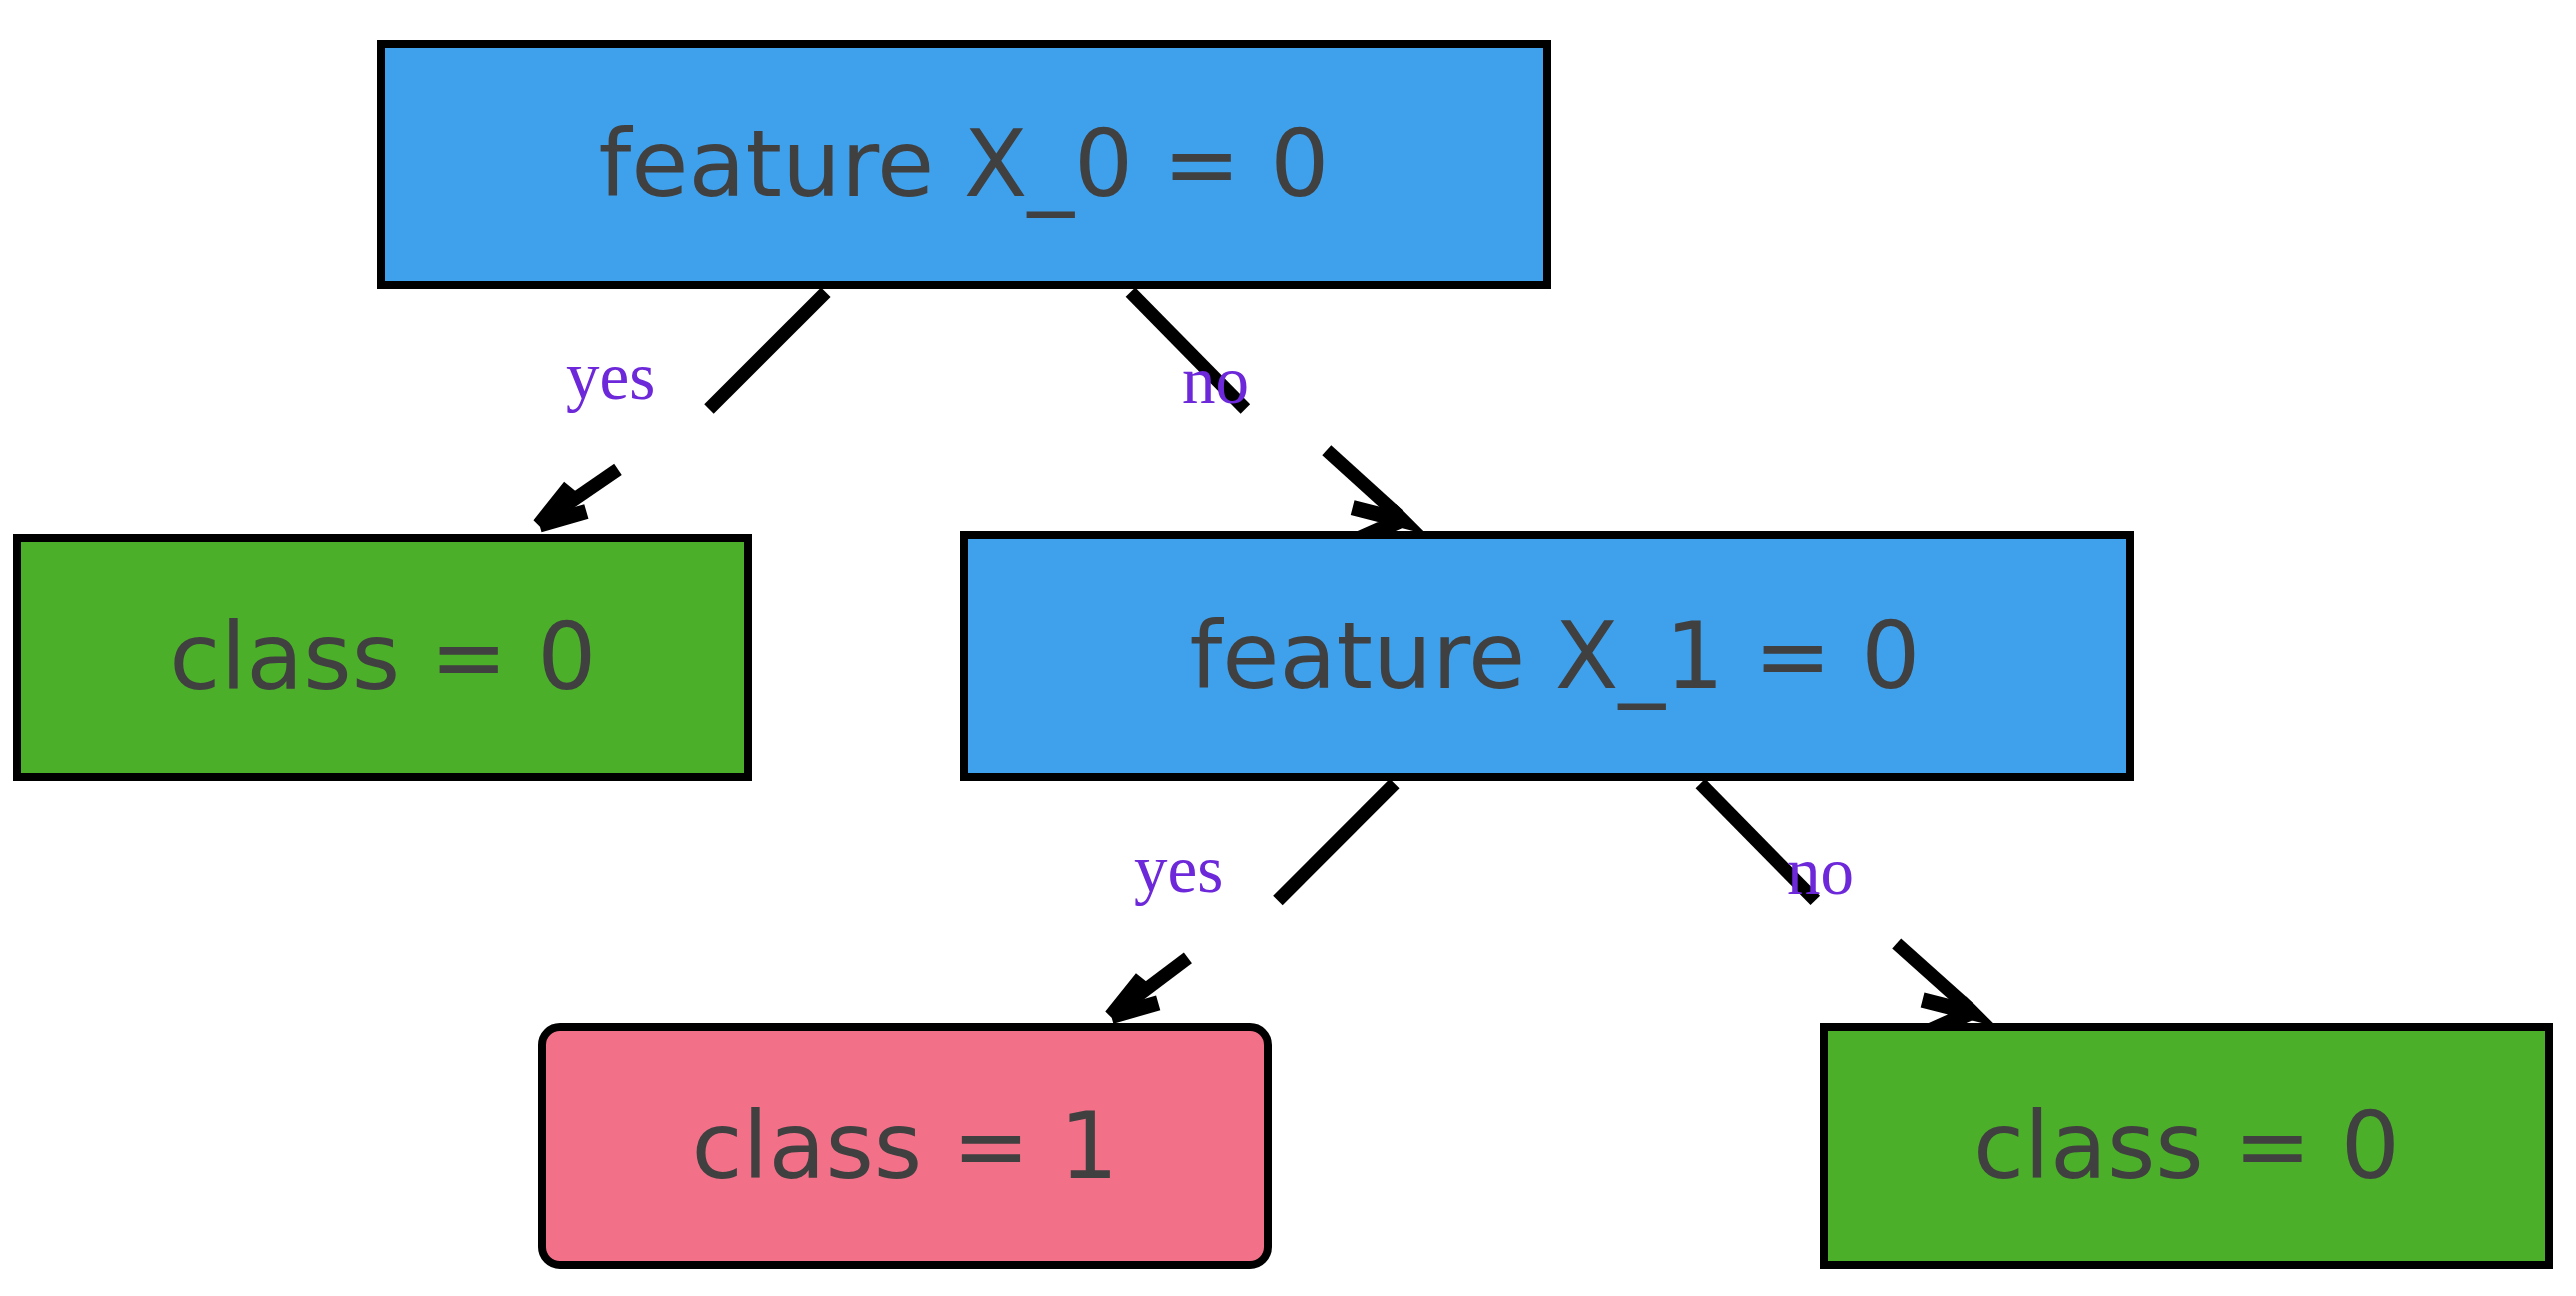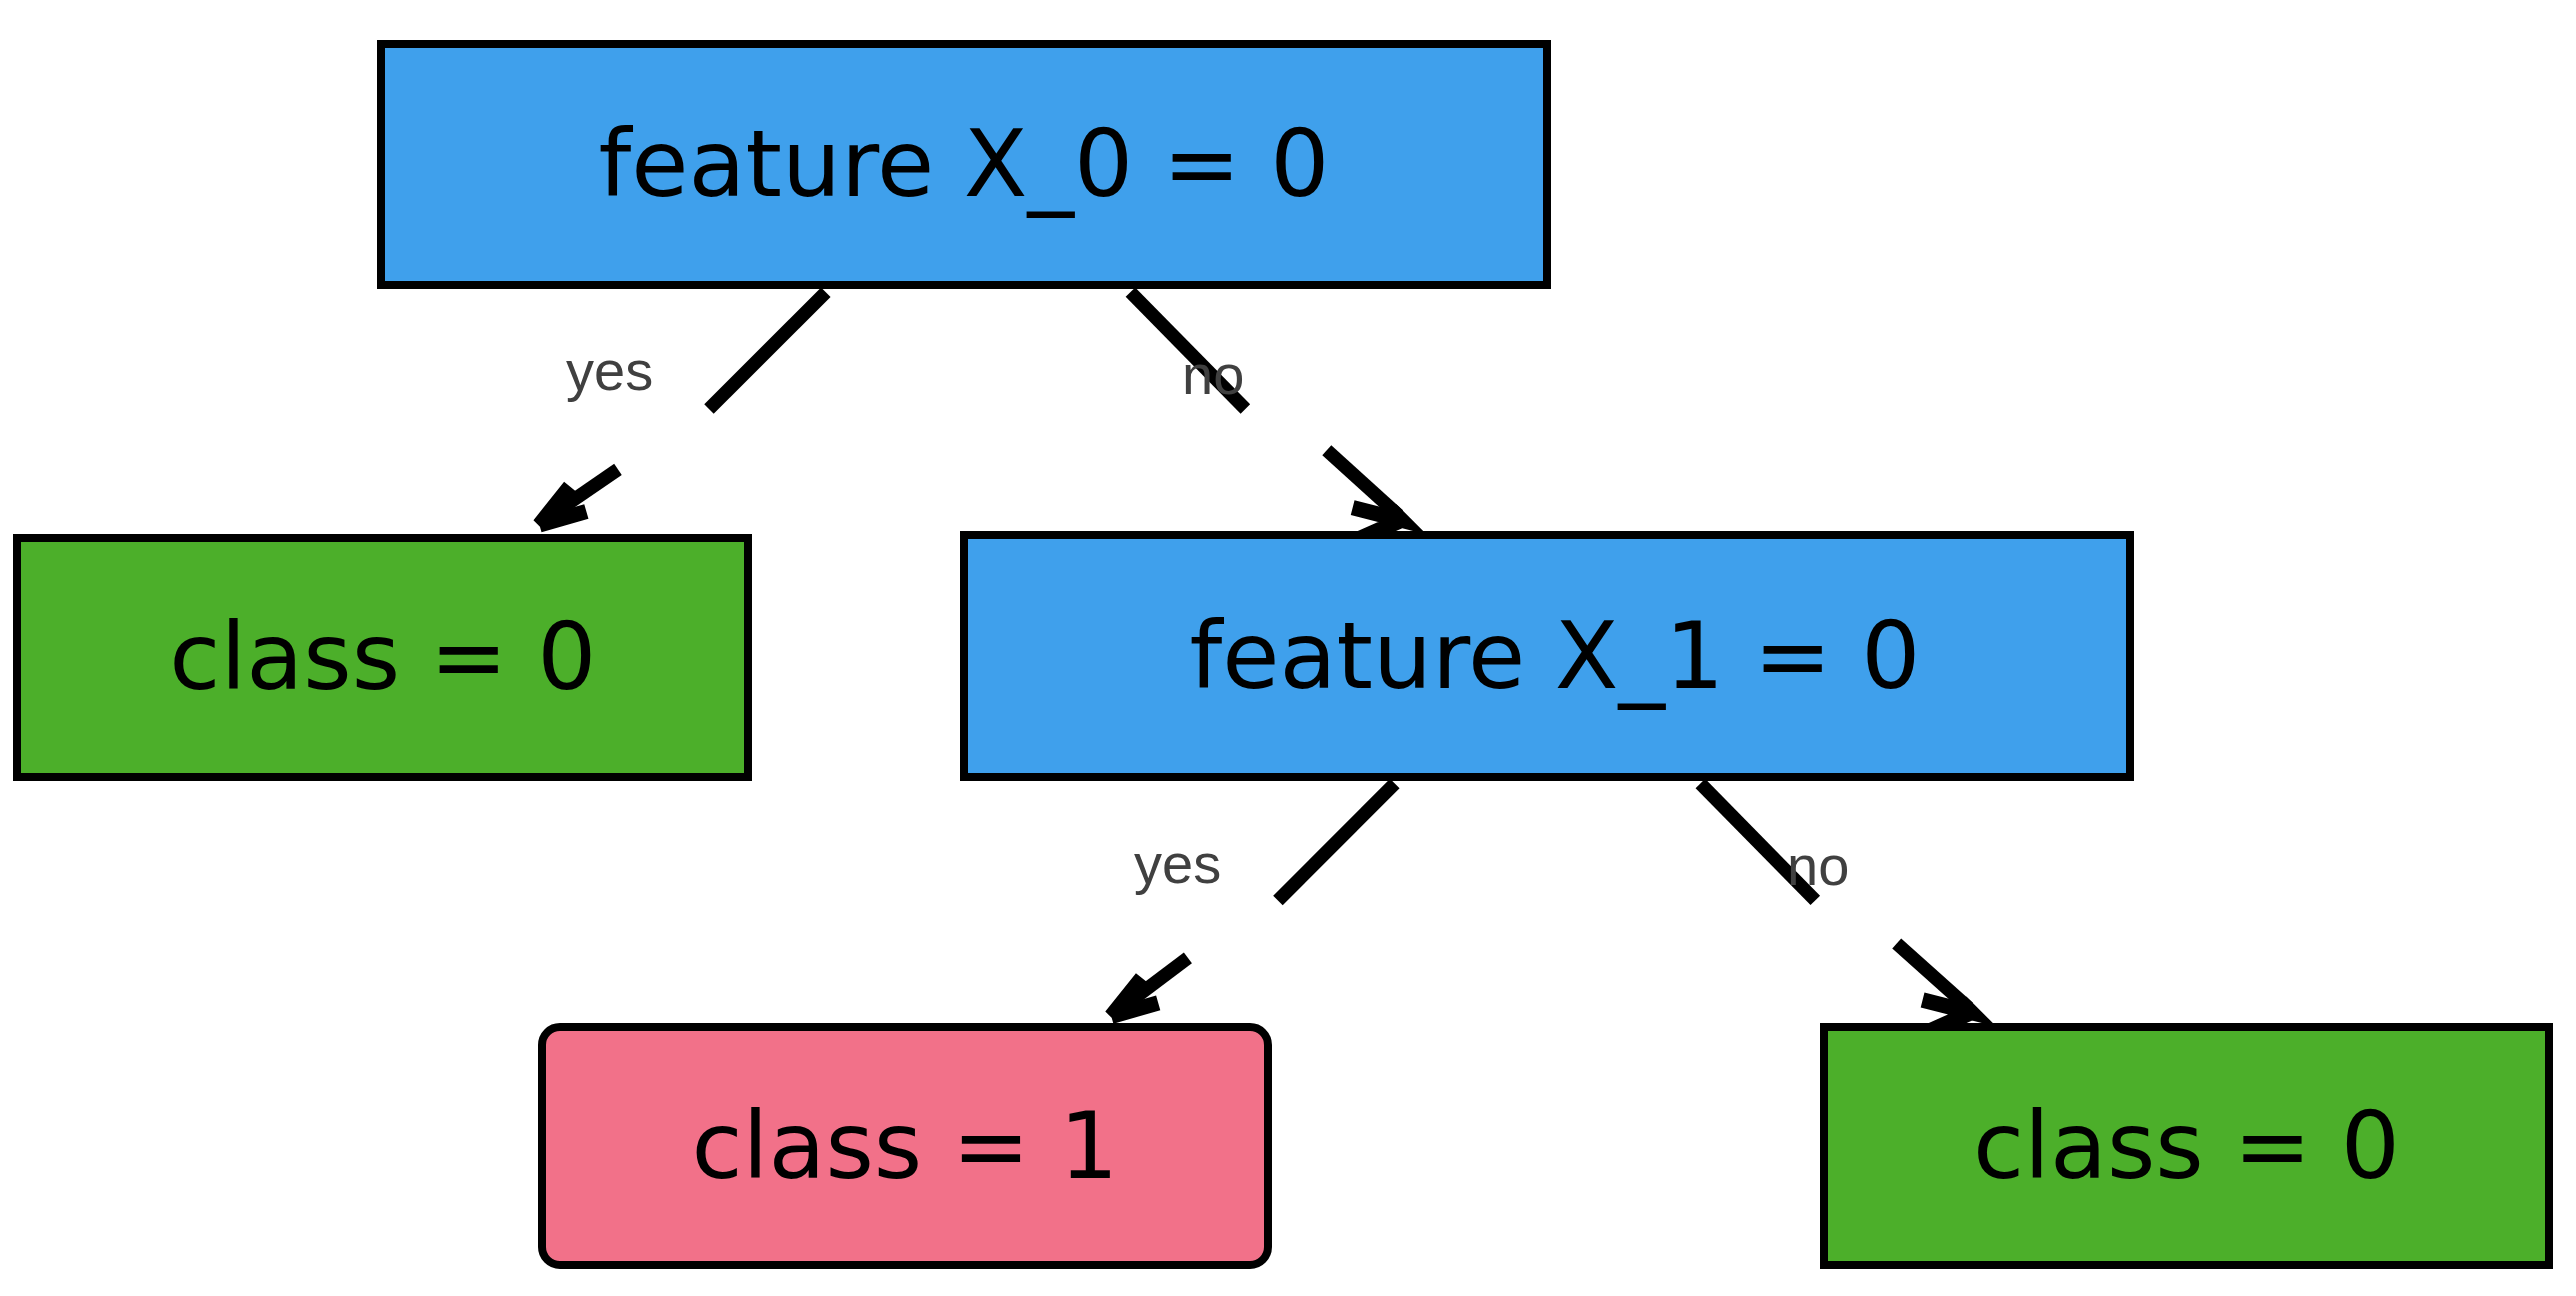--- a/index.html
+++ b/index.html
@@ -31,29 +31,29 @@
     border: 8.6px solid #000000;
     display: flex;
     align-items: center;
     justify-content: center;
     white-space: nowrap;
   }
   .node-label {
     font-family: "DejaVu Sans", sans-serif;
     font-size: 93px;
     line-height: 1;
-    color: #000000;
+    color: #404040;
     letter-spacing: 0px;
   }
   .edge-label {
     position: absolute;
-    font-family: Liberation Sans, sans-serif;
-    font-size: 56px;
+    font-family: Liberation Serif, serif;
+    font-size: 67px;
     line-height: 1;
-    color: #404040;
+    color: #6d28d9;
     white-space: nowrap;
   }
 </style>
 </head>
 <body>
 
 <div id="tree-canvas">
 
   <svg class="tree-svg" viewBox="0 0 2689 1353">
 

